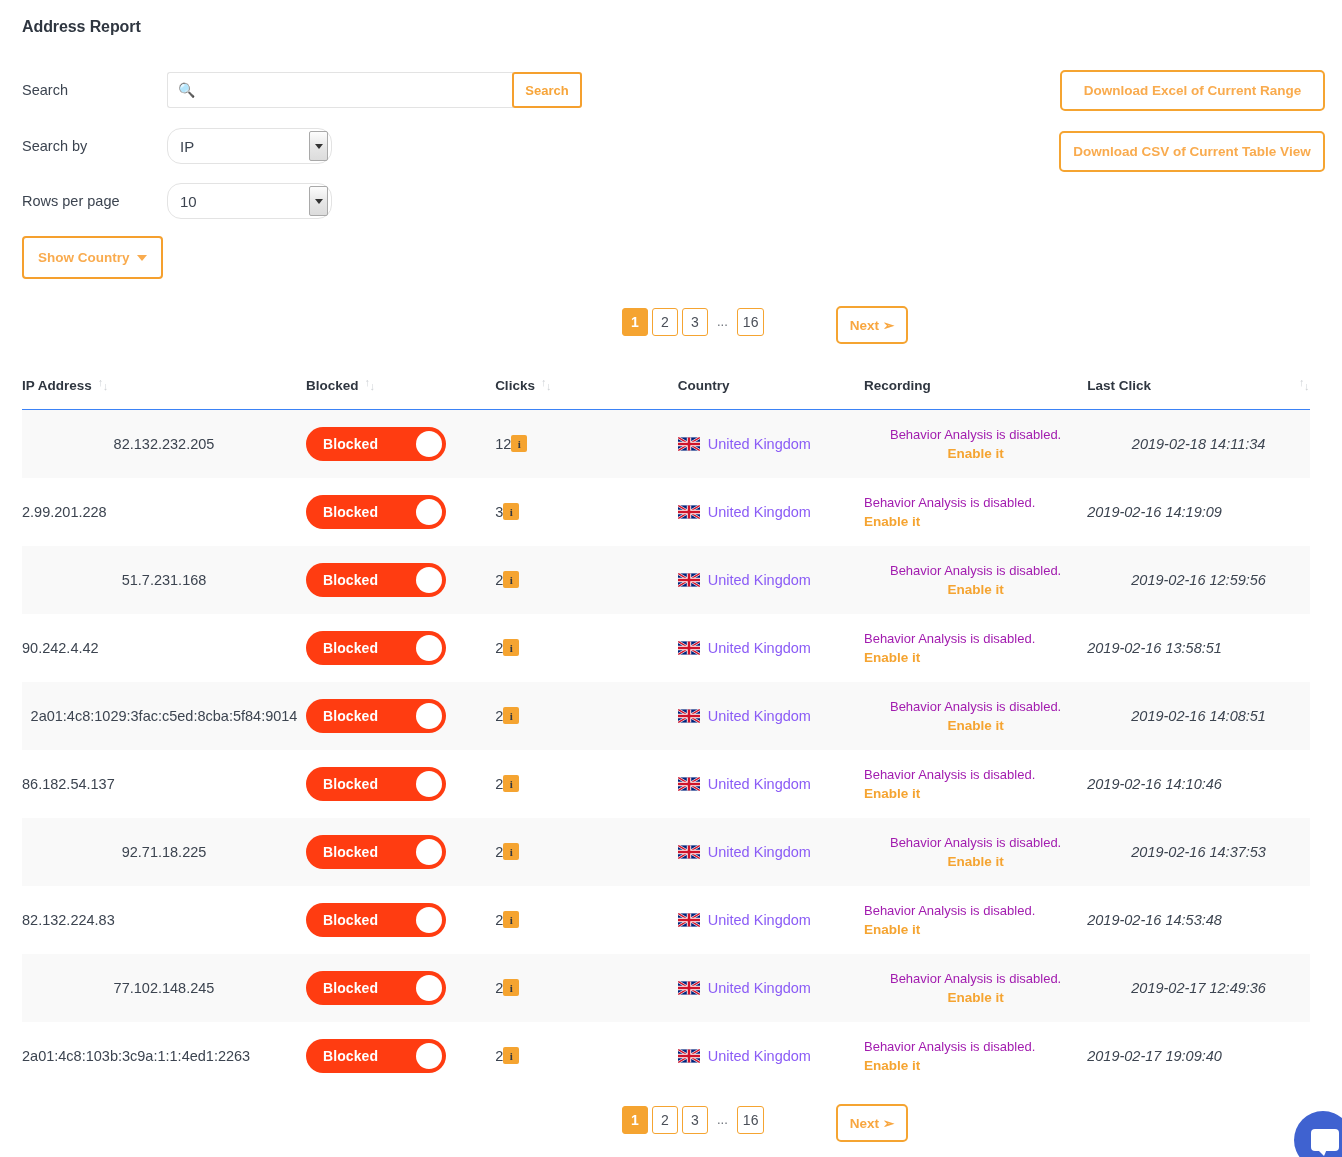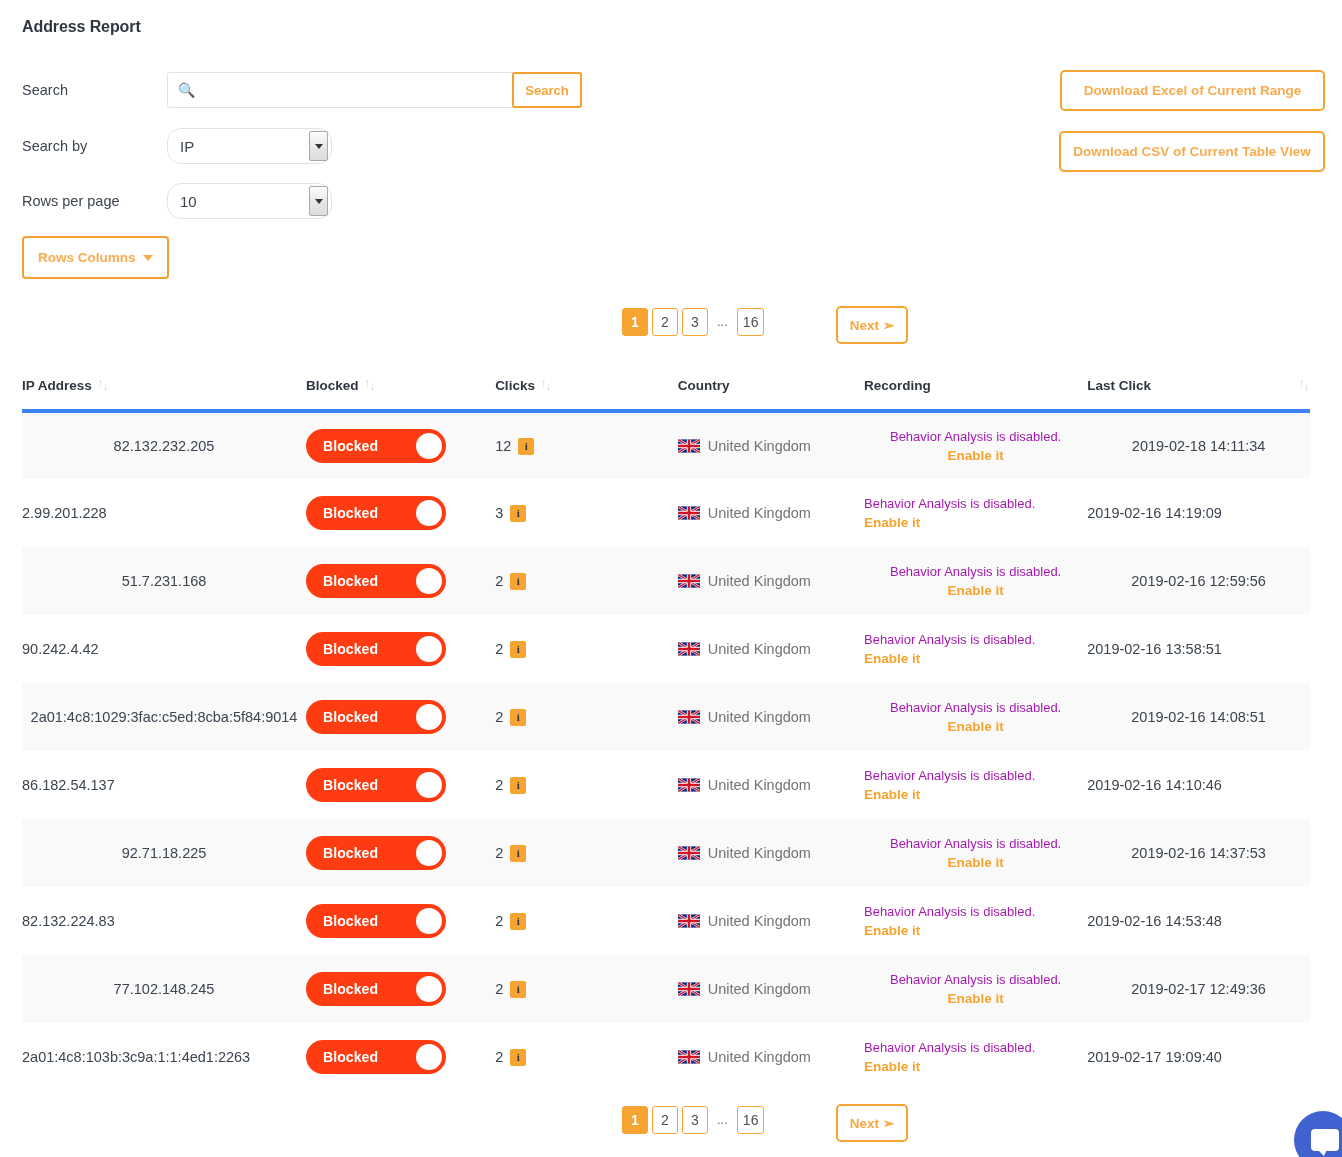--- a/index.html
+++ b/index.html
@@ -237,21 +237,21 @@
     width: 100%;
     border-collapse: collapse;
     font-size: 14px;
   }
   table.report thead th {
     text-align: left;
     font-size: 13.5px;
     font-weight: bold;
     color: #2f3640;
     padding: 0 0 16px 0;
-    border-bottom: 4px solid #3b82f6;
+    border-bottom: 1px solid #3b82f6;
     vertical-align: bottom;
     white-space: nowrap;
     margin-top: 26px;
   }
   .th-inner { display: flex; align-items: center; }
   .th-label { margin-right: 6px; }
   .sort-ico {
     display: inline-block;
     width: 11px;
     height: 14px;
@@ -282,21 +282,21 @@
     vertical-align: middle;
     color: #3c4450;
     font-size: 14.5px;
     border: none;
   }
   td.ip-cell { padding-left: 18px; font-size: 14.5px; white-space: nowrap; }
   td.blocked-cell { padding-left: 0; }
   td.clicks-cell { padding-left: 0; }
   td.country-cell { padding-left: 0; }
   td.rec-cell { padding-left: 0; }
-  td.last-cell { padding-left: 0; white-space: nowrap; }
+  td.last-cell { padding-left: 0; white-space: nowrap; font-style: italic; }
 
   
   .toggle {
     width: 140px;
     height: 34px;
     border-radius: 17px;
     background: #ff3c11;
     display: flex;
     align-items: center;
     position: relative;
@@ -312,21 +312,21 @@
   .toggle-knob {
     position: absolute;
     right: 4px;
     width: 26px;
     height: 26px;
     border-radius: 50%;
     background: #fff;
   }
 
   
-  .clicks-inner { display: flex; align-items: center; gap: 7px; }
+  .clicks-inner { display: flex; align-items: center; }
   .clicks-num { font-size: 14.5px; color: #3c4450; }
   .info-badge {
     width: 16px;
     height: 17px;
     background: #f5a431;
     border-radius: 2px;
     color: #32373f;
     font-size: 11px;
     font-weight: bold;
     font-family: "Liberation Serif", serif;
@@ -338,21 +338,21 @@
 
   
   .country-inner { display: flex; align-items: center; gap: 8px; }
   .flag {
     width: 22px;
     height: 14px;
     flex: none;
     border-radius: 1px;
     overflow: hidden;
   }
-  .country-name { font-size: 14.5px; color: #737373; }
+  .country-name { font-size: 14.5px; color: #8b5cf6; }
 
   
   .rec-line1 { font-size: 13px; color: #a21caf; line-height: 19px; }
   .rec-link {
     font-size: 13.5px;
     color: #f5a431;
     line-height: 19px;
     cursor: pointer;
     display: inline-block;
     font-weight: bold;
@@ -420,21 +420,21 @@
     <div class="form-label">Rows per page</div>
     <div class="sel-wrap">
       <span class="sel-value">10</span>
       <span class="sel-arrow-btn">
           <span class="caret"></span>
         </span>
     </div>
   </div>
 
   <div class="show-columns">
-    <span>Rows Columns</span>
+    <span>Show Country</span>
     <span class="caret-d"></span>
   </div>
 
   <div class="dl-btn dl-excel">Download Excel of Current Range</div>
   <div class="dl-btn dl-csv">Download CSV of Current Table View</div>
 
   <div class="pager pager-top">
     <div class="pg active">1</div>
     <div class="pg">2</div>
     <div class="pg">3</div>

